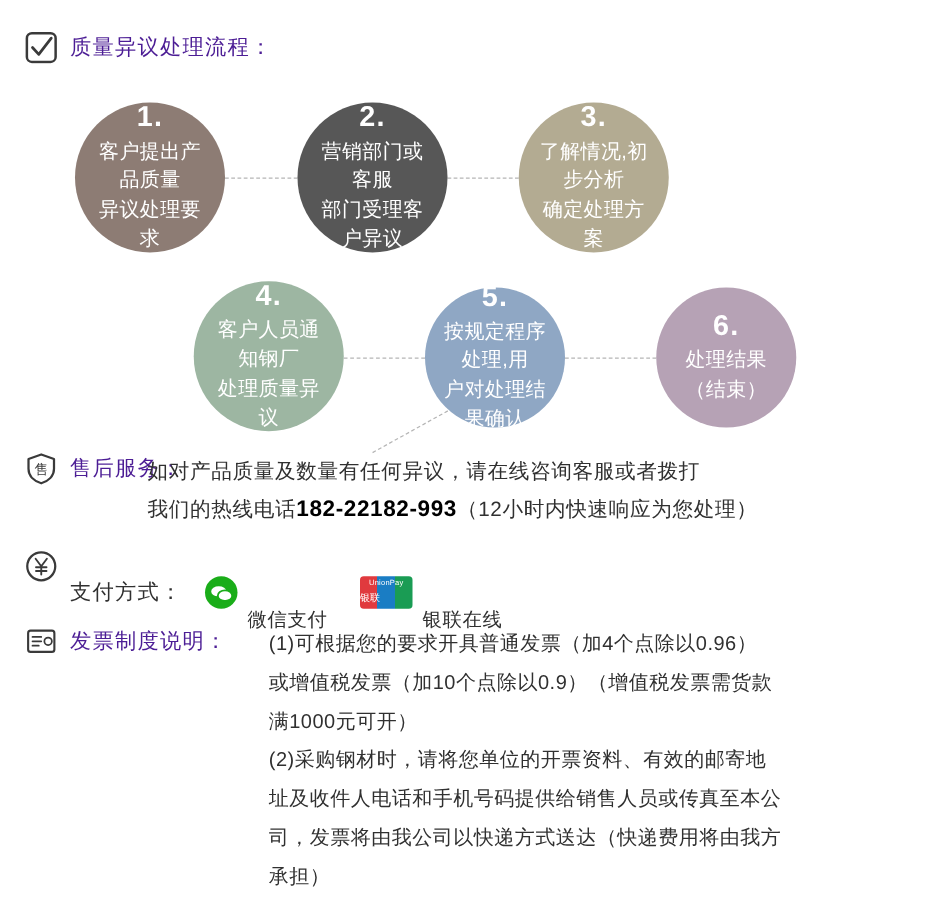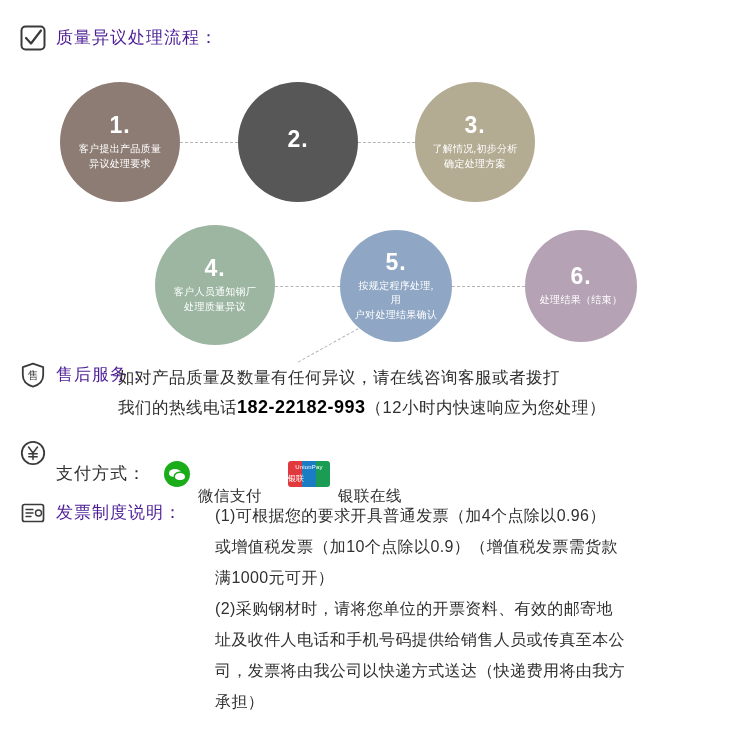--- a/index.html
+++ b/index.html
@@ -54,25 +54,24 @@
     justify-content: center;
   }
   .node .num {
     font-size: 23px;
     font-weight: bold;
     line-height: 1.1;
     margin-bottom: 4px;
     letter-spacing: 1px;
   }
   .node .txt {
-    font-size: 10px;
+    font-size: 16px;
     line-height: 1.45;
     padding: 0 14px;
     letter-spacing: 0.3px;
-    font-family: Liberation Serif, serif;
   }
   .connector {
     position: absolute;
     border-top: 1px dashed #b5b5b5;
     height: 0;
     transform-origin: 0 0;
   }
   #aftersales-text {
     position: absolute;
     left: 56px;
@@ -198,20 +197,21 @@
   <div class="connector" style="left:278px; top:214px; width:160px; transform:rotate(-29deg); transform-origin:right center;"></div>
   <div class="connector" style="left:275px; top:216px; width:65px;"></div>
   <div class="connector" style="left:452px; top:216px; width:73px;"></div>
 
   <div class="node" style="left:60px; top:12px; width:120px; height:120px; background:#8d7c74;">
     <span class="num">1.</span>
     <span class="txt">客户提出产品质量<br>异议处理要求</span>
   </div>
   <div class="node" style="left:238px; top:12px; width:120px; height:120px; background:#575757;">
     <span class="num">2.</span>
+    <span class="txt">营销部门或客服<br>部门受理客户异议</span>
   </div>
   <div class="node" style="left:415px; top:12px; width:120px; height:120px; background:#b3ab92;">
     <span class="num">3.</span>
     <span class="txt">了解情况,初步分析<br>确定处理方案</span>
   </div>
   <div class="node" style="left:155px; top:155px; width:120px; height:120px; background:#9db6a2;">
     <span class="num">4.</span>
     <span class="txt">客户人员通知钢厂<br>处理质量异议</span>
   </div>
   <div class="node" style="left:340px; top:160px; width:112px; height:112px; background:#8fa7c4;">

